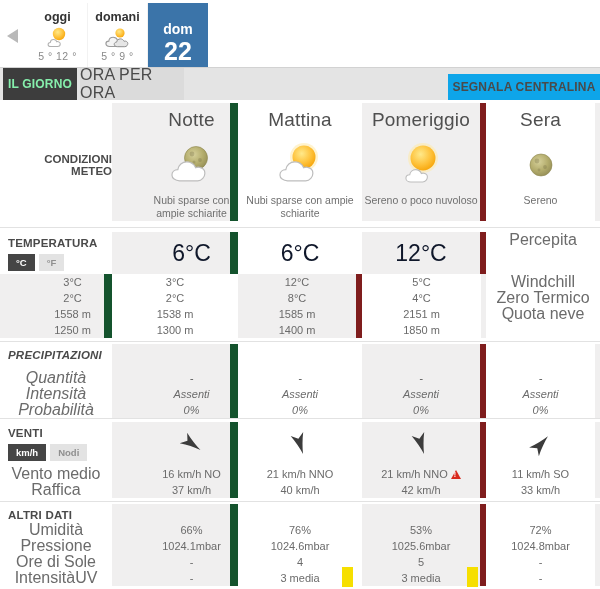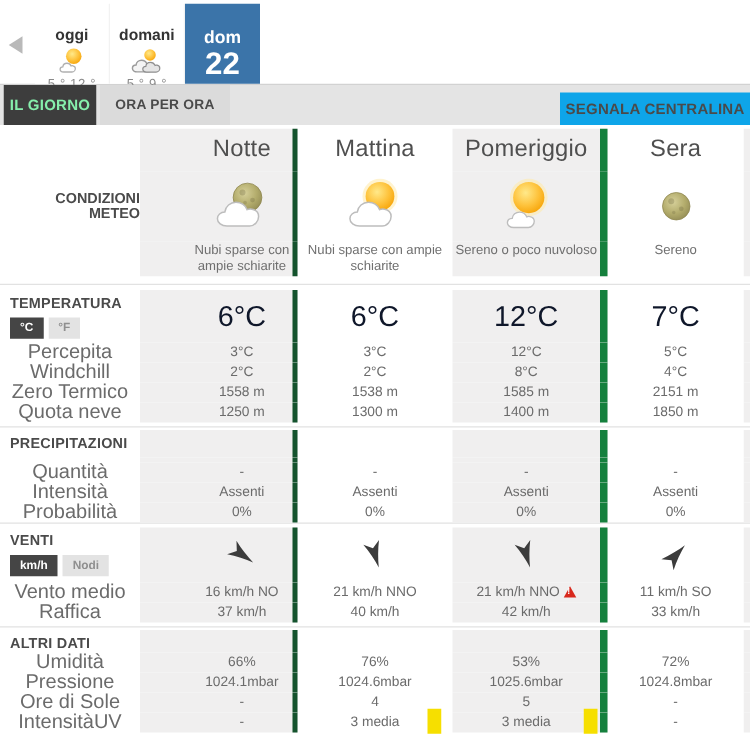--- a/index.html
+++ b/index.html
@@ -9,48 +9,48 @@
 
   
   .strip-seg { position:absolute; top:0; height:3px; background:#3b74a9; }
 
   
   .header { position:relative; height:68px; border-bottom:1px solid #d2d2d2; background:#fff; }
   .prev-arrow { position:absolute; left:7px; top:29px; width:0; height:0;
     border-top:7px solid transparent; border-bottom:7px solid transparent; border-right:11px solid #b9b9b9; cursor:pointer; }
   .day-tabs { position:absolute; left:28px; top:3px; height:64px; display:flex; }
   .day-tab { width:60px; text-align:center; background:#fff; border-right:1px solid #f2f2f2; cursor:pointer; }
-  .day-label { font-size:12.5px; font-weight:bold; color:#333; margin-top:18px; }
+  .day-label { font-size:12.5px; font-weight:bold; color:#333; margin-top:7px; }
   .day-icon { height:26px; display:flex; align-items:center; justify-content:center; }
   .day-temps { font-size:10.5px; color:#8a8a8a; letter-spacing:.5px; }
   .day-tab.selected { background:#3b74a9; border-right:none; }
   .sel-label { font-size:14px; font-weight:bold; color:#fff; margin-top:18px; }
   .sel-date { font-size:25px; font-weight:bold; color:#fff; line-height:28px; }
 
   
   .tab-bar { position:relative; height:32px; background:#e4e4e4; }
   .tab-dark { position:absolute; left:3px; top:0; height:32px; width:74px; background:#3d3d3d; color:#86efac;
     font-size:12px; font-weight:bold; display:flex; align-items:center; justify-content:center; letter-spacing:.2px; cursor:pointer; }
   .tab-light { position:absolute; left:80px; top:0; height:32px; width:104px; background:#dbdbdb; color:#4a4a4a;
-    font-size:11px; font-weight:bold; display:flex; align-items:center; justify-content:center; letter-spacing:.2px; cursor:pointer; }
+    font-size:16px; font-weight:normal; display:flex; align-items:center; justify-content:center; letter-spacing:.2px; cursor:pointer; }
   .btn-segnala { position:absolute; right:0; top:6px; height:26px; width:152px; background:#0ea5e9; color:#4a4a4a;
     font-size:12px; font-weight:bold; display:flex; align-items:center; justify-content:center; letter-spacing:.2px; cursor:pointer; }
 
   
   .grid { display:grid; grid-template-columns:112px 126px 124px 124px 114px; }
   .sec { border-top:1px solid #e2e2e2; }
   .sec-cond  { border-top:none; padding:3px 0 6px; }
   .sec-temp  { padding:4px 0 3px; }
-  .sec-prec  { padding:2px 0 0; }
+  .sec-prec  { padding:2px 0 0;font-style:italic; }
   .sec-wind  { padding:3px 0 3px; }
   .sec-other { padding:2px 0 2px; }
 
   .c2, .c4 { background:#f0efef; }
-  .c2 { border-right:4px solid #14532d;padding-left:41px; }
-  .c4 { border-right:6px solid #15803d; }
+  .c2 { border-right:8px solid #14532d;padding-left:41px; }
+  .c4 { border-right:6px solid #7f1d1d; }
   .c5 { border-right:5px solid #f0efef; }
   .cell { text-align:center; }
 
   .colhead { height:34px; font-size:19px; color:#4f4f4f; display:flex; align-items:center; justify-content:center; letter-spacing:.2px; }
   .iconcell { height:56px; display:flex; align-items:center; justify-content:center; }
   .desc { height:28px; font-size:10.5px; line-height:12.5px; color:#6f6f6f; padding-top:1px; }
   .cond-label { display:flex; align-items:center; font-size:11.5px; font-weight:bold; color:#4a4a4a; padding-left:8px; text-align:right; }
 
   .sec-head { font-size:11.5px; font-weight:bold; color:#4a4a4a; padding:5px 0 0 8px; text-align:left; letter-spacing:.2px; }
   .h22 { height:22px; } .h18 { height:18px; } .spacer { height:4px; }
@@ -195,21 +195,20 @@
     <div class="cell c1">
       <div class="sec-head">TEMPERATURA</div>
       <div class="toggle">
         <span class="tbtn on">°C</span>
         <span class="tbtn off">°F</span>
       </div>
     </div>
     <div class="cell c2 bigtemp">6°C</div>
     <div class="cell c3 bigtemp">6°C</div>
     <div class="cell c4 bigtemp">12°C</div>
-    <div class="cell c5 bigtemp">7°C</div>
 
     <div class="cell c1 rlabel">Percepita</div>
     <div class="cell c2 rval">3°C</div>
     <div class="cell c3 rval">3°C</div>
     <div class="cell c4 rval">12°C</div>
     <div class="cell c5 rval">5°C</div>
 
     <div class="cell c1 rlabel">Windchill</div>
     <div class="cell c2 rval">2°C</div>
     <div class="cell c3 rval">2°C</div>

